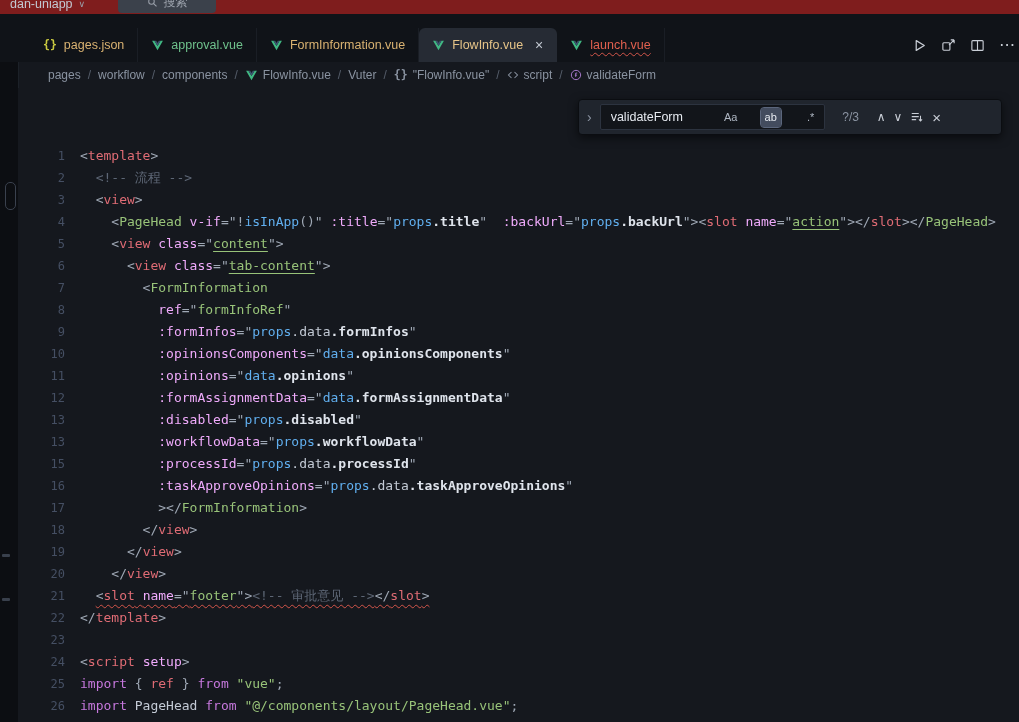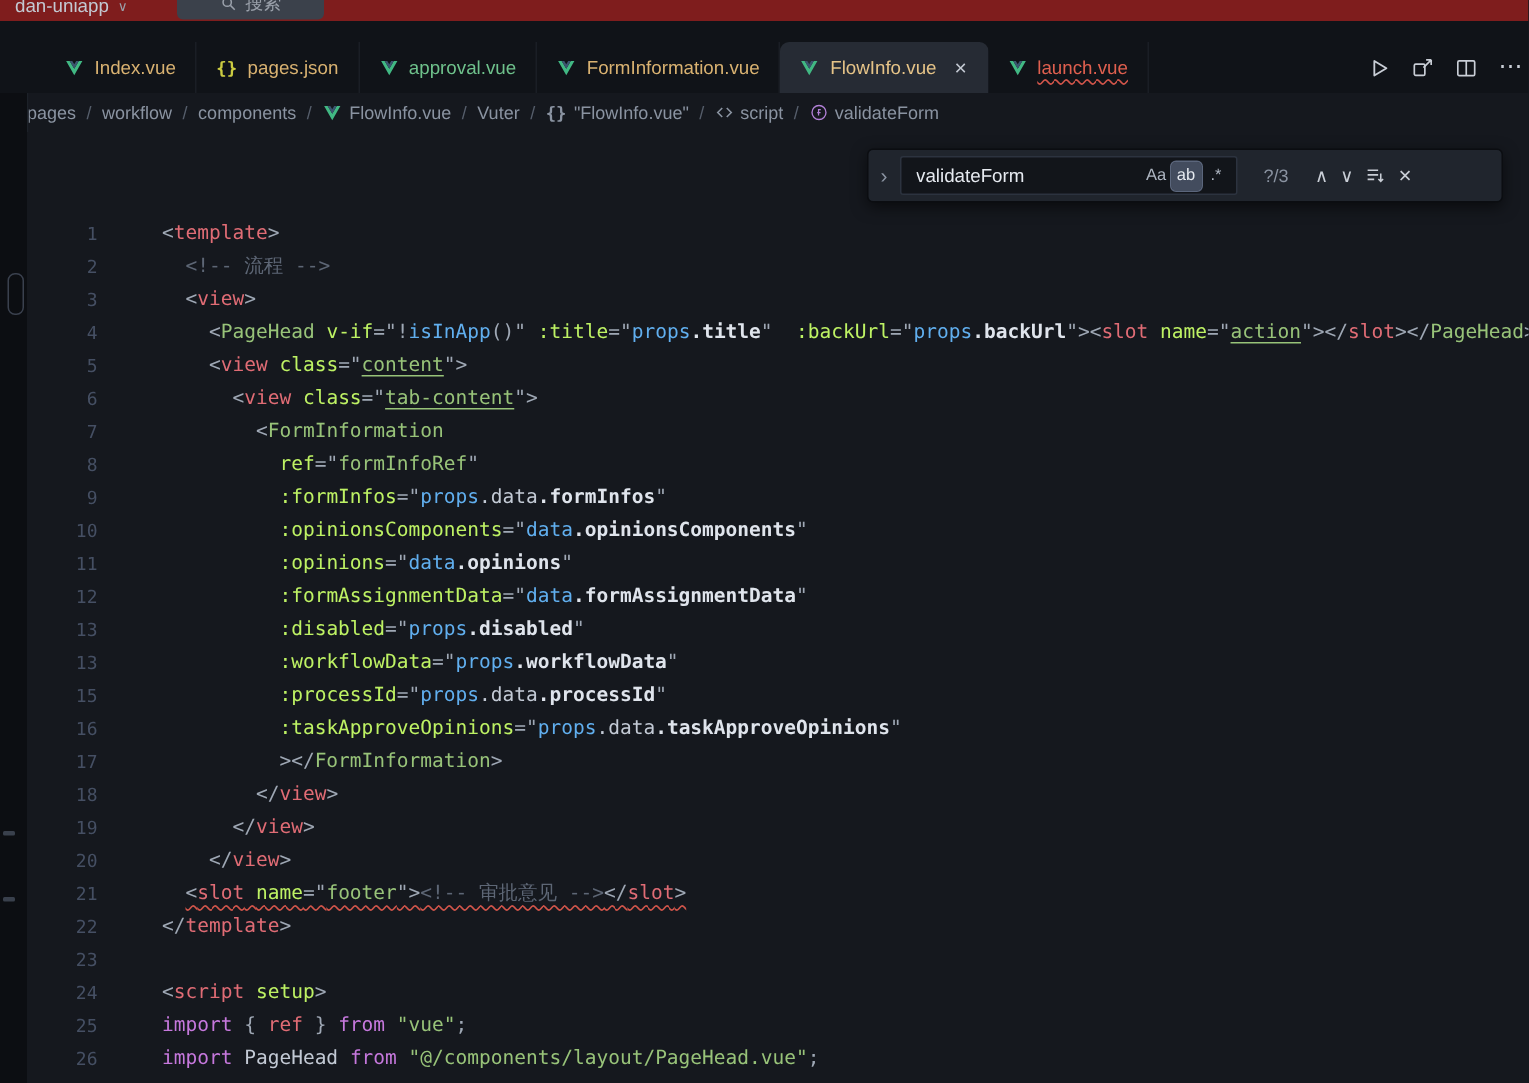--- a/index.html
+++ b/index.html
@@ -26,43 +26,43 @@
   .tab-close{color:#c3c9d2;font-size:14px;margin-left:5px;line-height:1}
   .tab-icon{display:flex;align-items:center}
   .tab-actions{margin-left:auto;display:flex;align-items:center;gap:14px;padding-right:4px;height:34px}
   .tb-action{display:flex;align-items:center;cursor:pointer}
   .more-glyph{color:#c9ced6;font-size:16px;line-height:1}
   .braces-glyph{font-family:"DejaVu Sans Mono",monospace;font-size:11.5px;font-weight:bold}
   .tab .braces-glyph{color:#cbcb41}
 
   
   .breadcrumbs{position:absolute;top:62px;left:18px;right:0;height:26px;background:#15181e;display:flex;
-    align-items:center;padding-left:0;font-size:12px;color:#8a93a1;gap:7px;white-space:nowrap}
+    align-items:center;padding-left:30px;font-size:12px;color:#8a93a1;gap:7px;white-space:nowrap}
   .bc-item{display:flex;align-items:center;gap:5px;cursor:pointer}
   .bc-item .braces-glyph{color:#8a93a1}
   .bc-sep{color:#565e6b}
 
   
   .sliver{position:absolute;top:62px;left:0;bottom:0;width:18px;background:#0c0e12;border-right:1px solid #1c2128}
   .sliver-pill{position:absolute;left:5px;top:120px;width:9px;height:26px;border:1px solid #3a414e;border-radius:5px}
   .sliver-mark{position:absolute;left:2px;width:8px;height:3px;background:#39404c;border-radius:1px}
 
   
   .editor{position:absolute;top:88px;left:18px;right:0;bottom:0;background:#15181e;
     font-family:"DejaVu Sans Mono","Liberation Mono",monospace;font-size:13px}
   .code{padding-top:57px}
   .cl{display:flex;height:22px;line-height:22px;white-space:pre}
   .ln{flex:0 0 47px;width:47px;text-align:right;color:#454f63;font-size:12px;cursor:pointer}
-  .lc{margin-left:43px;color:#b8bfca}
+  .lc{margin-left:15px;color:#b8bfca}
 
   
   .c-pn{color:#9fa8b5}
   .c-tag{color:#e06c75}
   .c-cmp{color:#98c379}
-  .c-attr{color:#bef264}
+  .c-attr{color:#f0abfc}
   .c-str{color:#98c379}
   .c-strU{color:#98c379;text-decoration:underline;text-decoration-color:#98c379;text-underline-offset:3px}
   .c-var{color:#61afef}
   .c-prop{color:#c3cad5}
   .c-propB{color:#dfe4ec;font-weight:bold}
   .c-kw{color:#c678dd}
   .c-red{color:#e06c75}
   .c-cmt{color:#5d6675}
   .c-txt{color:#c3cad5}
   .sq{text-decoration:underline wavy #d3554a;text-decoration-thickness:1px;text-underline-offset:4px}
@@ -70,21 +70,21 @@
   
   .findwidget{position:absolute;top:99px;right:17px;width:406px;height:34px;background:#20252d;
     border:1px solid #0b0d11;border-radius:4px;box-shadow:0 3px 10px rgba(0,0,0,.55);
     display:flex;align-items:center;padding:0 8px;gap:8px;z-index:10}
   .fw-chevron{color:#8a93a1;font-size:14px;cursor:pointer;flex:0 0 auto}
   .fw-inputbox{display:flex;align-items:center;height:24px;width:212px;background:#12151a;
     border:1px solid #2c333f;border-radius:2px;padding:0 3px 0 8px;flex:0 0 auto}
   .fw-query{flex:1;background:none;border:none;outline:none;color:#e6eaf0;font-size:12.5px;
     font-family:"Liberation Sans","DejaVu Sans",sans-serif;min-width:0}
   .fw-toggle{width:20px;height:19px;display:flex;align-items:center;justify-content:center;border-radius:3px;
-    color:#aeb6c2;font-size:11px;margin-left:0;cursor:pointer;flex:0 0 auto}
+    color:#aeb6c2;font-size:11px;margin-left:20px;cursor:pointer;flex:0 0 auto}
   .fw-toggle.ul{text-underline-offset:2px}
   .fw-toggle.active{background:#434c5e;outline:1px solid #5b667c;color:#e6eaf0}
   .fw-count{color:#8a93a1;font-size:12px;width:36px;text-align:center;flex:0 0 auto}
   .fw-btn{color:#c9ced6;font-size:12px;display:flex;align-items:center;cursor:pointer;flex:0 0 auto}
   .fw-close{font-size:15px}
 </style>
 </head>
 <body>
 
 <div class="titlebar">
@@ -98,29 +98,20 @@
           <circle cx="6.5" cy="6.5" r="4" fill="none" stroke="#9aa0aa" stroke-width="1.5"></circle>
           <line x1="9.6" y1="9.6" x2="13.8" y2="13.8" stroke="#9aa0aa" stroke-width="1.5"></line>
         </svg>
     </span>
     <span>搜索</span>
   </div>
 </div>
 
 <div class="tabbar">
   <div class="tabs">
-      <div class="tab st-modified">
-        <span class="tab-icon">
-          <svg width="13" height="13" viewBox="0 0 24 24">
-            <path fill="#41b883" d="M2 3h4.4L12 12.7 17.6 3H22L12 20.6z"></path>
-            <path fill="#3b5670" d="M6.4 3h3.2L12 7.2 14.4 3h3.2L12 12.7z"></path>
-          </svg>
-        </span>
-        <span class="tab-label">Index.vue</span>
-      </div>
       <div class="tab st-modified">
         <span class="tab-icon">
           <span class="braces-glyph">{}</span>
         </span>
         <span class="tab-label">pages.json</span>
       </div>
       <div class="tab st-untracked">
         <span class="tab-icon">
           <svg width="13" height="13" viewBox="0 0 24 24">
             <path fill="#41b883" d="M2 3h4.4L12 12.7 17.6 3H22L12 20.6z"></path>

